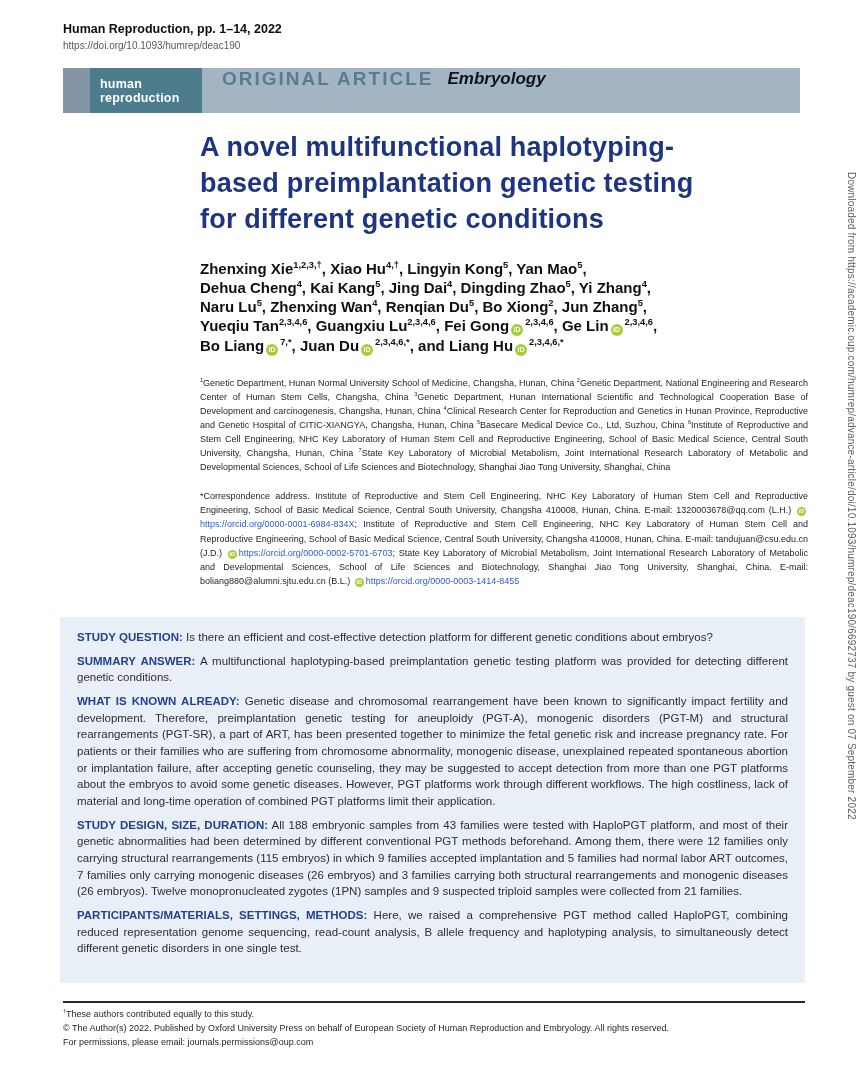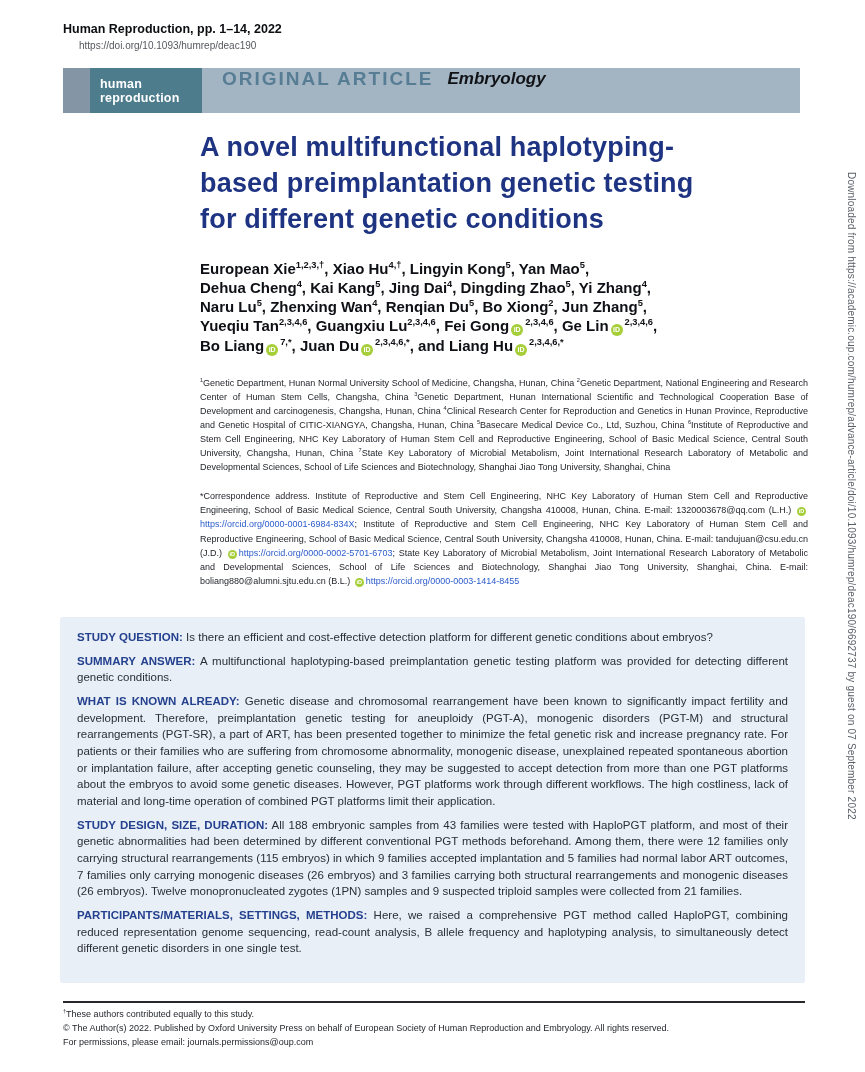--- a/index.html
+++ b/index.html
@@ -2,21 +2,21 @@
 <html style="--title-blue: #1e3482; --label-blue: #24418e; --link-blue: #2b5ccc; --orcid-green: #A6CE39; --banner-bar: #a3b5c3; --banner-left: #8496a6; --logo-box: #4d7c8d; --article-type: #567d93; --abstract-bg: #e9eff7;"><head>
 <meta charset="utf-8">
 <style>
   html,body{margin:0;padding:0;background:#ffffff;}
   .page{
     position:relative;width:865px;height:1072px;background:#fff;overflow:hidden;
     font-family:"Liberation Sans","DejaVu Sans",sans-serif;color:#16181d;border-radius:16px;
   }
   
   .journal-line{position:absolute;left:63px;top:22px;font-size:12.5px;font-weight:bold;color:#0c0e12;}
-  .doi-line{position:absolute;left:79px;top:40px;font-size:10px;color:#55585e;text-decoration:none;}
+  .doi-line{position:absolute;left:63px;top:40px;font-size:10px;color:#55585e;text-decoration:none;}
   
   .banner{position:absolute;left:63px;top:68px;width:737px;height:45px;background:var(--banner-bar,#a3b5c3);display:flex;align-items:flex-start;}
   .banner-left-seg{width:27px;height:100%;background:var(--banner-left,#8496a6);}
   .logo-box{width:112px;height:100%;background:var(--logo-box,#4d7c8d);display:flex;flex-direction:column;justify-content:center;padding-left:10px;box-sizing:border-box;}
   .logo-box div{color:#fff;font-size:12.5px;font-weight:bold;line-height:1.12;letter-spacing:.2px;}
   .banner-text{display:flex;align-items:center;padding-left:20px;}
   .article-type{font-size:19px;font-weight:bold;letter-spacing:2px;color:var(--article-type,#567d93);}
   .section-name{font-size:17px;font-weight:bold;font-style:italic;color:#101216;margin-left:14px;}
   
   .title{position:absolute;left:200px;top:130px;width:620px;font-size:27px;font-weight:bold;color:var(--title-blue,#1e3482);line-height:1.33;letter-spacing:.2px;}
@@ -65,21 +65,21 @@
     </div>
   </div>
 
   <div class="title">
     <div>A novel multifunctional haplotyping-</div>
     <div>based preimplantation genetic testing</div>
     <div>for different genetic conditions</div>
   </div>
 
   <div class="authors" id="authors">
-      <div><span>European Xie</span><sup class="sup">1,2,3,†</sup>, <span>Xiao Hu</span><sup class="sup">4,†</sup>, <span>Lingyin Kong</span><sup class="sup">5</sup>, <span>Yan Mao</span><sup class="sup">5</sup>,</div>
+      <div><span>Zhenxing Xie</span><sup class="sup">1,2,3,†</sup>, <span>Xiao Hu</span><sup class="sup">4,†</sup>, <span>Lingyin Kong</span><sup class="sup">5</sup>, <span>Yan Mao</span><sup class="sup">5</sup>,</div>
       <div><span>Dehua Cheng</span><sup class="sup">4</sup>, <span>Kai Kang</span><sup class="sup">5</sup>, <span>Jing Dai</span><sup class="sup">4</sup>, <span>Dingding Zhao</span><sup class="sup">5</sup>, <span>Yi Zhang</span><sup class="sup">4</sup>,</div>
       <div><span>Naru Lu</span><sup class="sup">5</sup>, <span>Zhenxing Wan</span><sup class="sup">4</sup>, <span>Renqian Du</span><sup class="sup">5</sup>, <span>Bo Xiong</span><sup class="sup">2</sup>, <span>Jun Zhang</span><sup class="sup">5</sup>,</div>
       <div><span>Yueqiu Tan</span><sup class="sup">2,3,4,6</sup>, <span>Guangxiu Lu</span><sup class="sup">2,3,4,6</sup>, <span>Fei Gong</span><span class="orcid">iD</span><sup class="sup">2,3,4,6</sup>, <span>Ge Lin</span><span class="orcid">iD</span><sup class="sup">2,3,4,6</sup>,</div>
       <div><span>Bo Liang</span><span class="orcid">iD</span><sup class="sup">7,*</sup>, <span>Juan Du</span><span class="orcid">iD</span><sup class="sup">2,3,4,6,*</sup>, and <span>Liang Hu</span><span class="orcid">iD</span><sup class="sup">2,3,4,6,*</sup></div>
     </div>
 
   <div class="affiliations" id="affiliations"><sup class="sup">1</sup>Genetic Department, Hunan Normal University School of Medicine, Changsha, Hunan, China <sup class="sup">2</sup>Genetic Department, National Engineering and Research Center of Human Stem Cells, Changsha, China <sup class="sup">3</sup>Genetic Department, Hunan International Scientific and Technological Cooperation Base of Development and carcinogenesis, Changsha, Hunan, China <sup class="sup">4</sup>Clinical Research Center for Reproduction and Genetics in Hunan Province, Reproductive and Genetic Hospital of CITIC-XIANGYA, Changsha, Hunan, China <sup class="sup">5</sup>Basecare Medical Device Co., Ltd, Suzhou, China <sup class="sup">6</sup>Institute of Reproductive and Stem Cell Engineering, NHC Key Laboratory of Human Stem Cell and Reproductive Engineering, School of Basic Medical Science, Central South University, Changsha, Hunan, China <sup class="sup">7</sup>State Key Laboratory of Microbial Metabolism, Joint International Research Laboratory of Metabolic and Developmental Sciences, School of Life Sciences and Biotechnology, Shanghai Jiao Tong University, Shanghai, China</div>
 
   <div class="correspondence" id="correspondence">*Correspondence address. Institute of Reproductive and Stem Cell Engineering, NHC Key Laboratory of Human Stem Cell and Reproductive Engineering, School of Basic Medical Science, Central South University, Changsha 410008, Hunan, China. E-mail: 1320003678@qq.com (L.H.) <span class="orcid small">iD</span><span class="link">https://orcid.org/0000-0001-6984-834X</span>; Institute of Reproductive and Stem Cell Engineering, NHC Key Laboratory of Human Stem Cell and Reproductive Engineering, School of Basic Medical Science, Central South University, Changsha 410008, Hunan, China. E-mail: tandujuan@csu.edu.cn (J.D.) <span class="orcid small">iD</span><span class="link">https://orcid.org/0000-0002-5701-6703</span>; State Key Laboratory of Microbial Metabolism, Joint International Research Laboratory of Metabolic and Developmental Sciences, School of Life Sciences and Biotechnology, Shanghai Jiao Tong University, Shanghai, China. E-mail: boliang880@alumni.sjtu.edu.cn (B.L.) <span class="orcid small">iD</span><span class="link">https://orcid.org/0000-0003-1414-8455</span></div>
 

